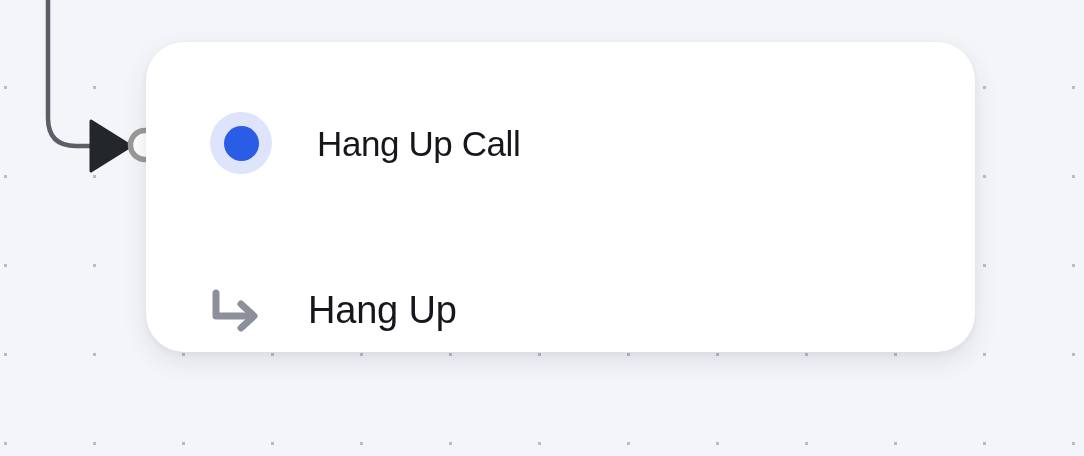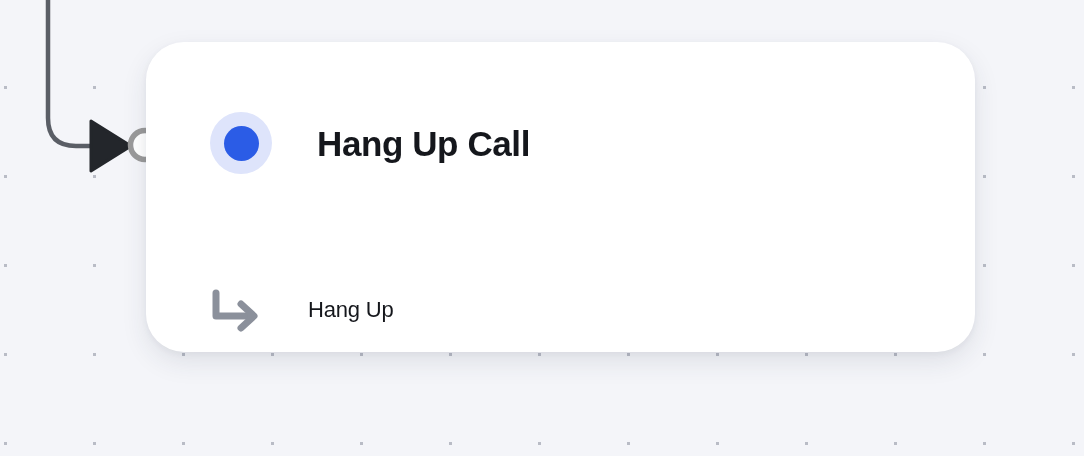--- a/index.html
+++ b/index.html
@@ -78,21 +78,21 @@
   #node-type-icon .inner-dot {
     width: 35px;
     height: 35px;
     border-radius: 50%;
     background: #2b5ce6;
   }
 
   #node-title {
     margin-left: 45px;
     font-size: 35px;
-    font-weight: 700;
+    font-weight: 400;
     color: #15171c;
     letter-spacing: -0.4px;
     white-space: nowrap;
     line-height: 1;
   }
 
   
   #node-action-row {
     left: 64px;
     top: 243px;
@@ -103,21 +103,21 @@
     width: 52px;
     height: 46px;
     flex: 0 0 auto;
     display: flex;
     align-items: center;
     justify-content: center;
   }
 
   #node-action-label {
     margin-left: 46px;
-    font-size: 22px;
+    font-size: 38px;
     font-weight: 400;
     color: #15171c;
     letter-spacing: -0.2px;
     white-space: nowrap;
     line-height: 1;
   }
 </style>
 </head>
 <body>
 

